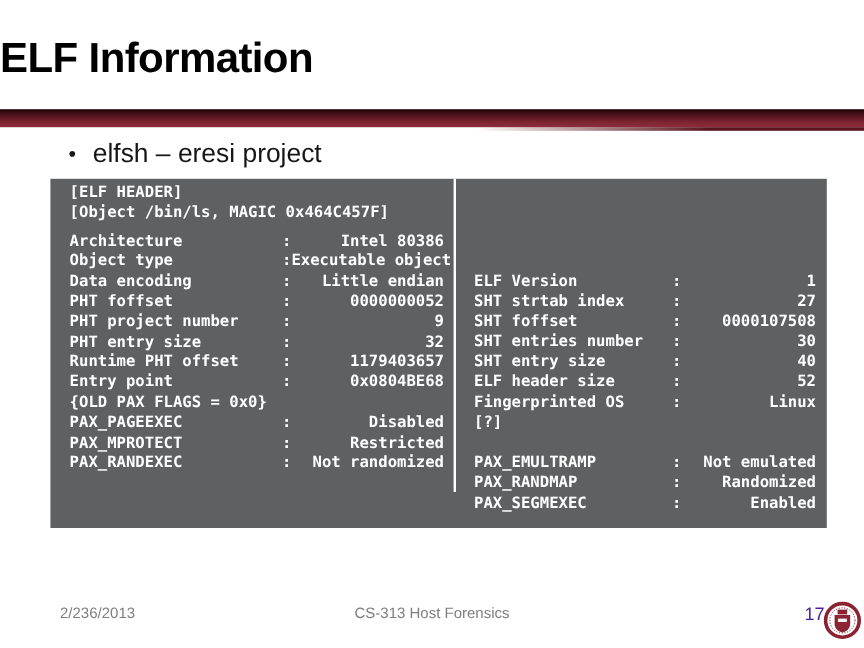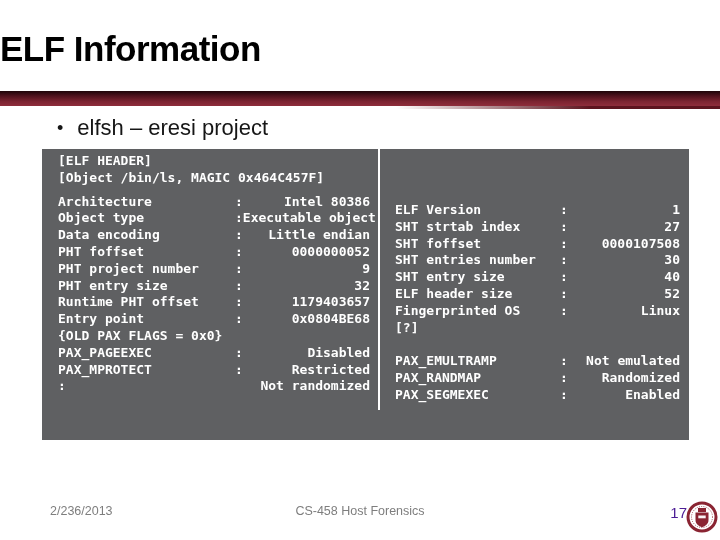--- a/index.html
+++ b/index.html
@@ -34,21 +34,21 @@
     font-family:"DejaVu Sans Mono", monospace;
     font-size:13px;font-weight:bold;line-height:16.8px;
   }
   .terminal-divider{
     position:absolute;left:336px;top:0;width:2px;height:261px;background:#ffffff;
   }
   .t-col{position:absolute;top:4px;}
   .col-left{left:16px;width:312px;}
   .col-right{left:353px;width:285px;}
   .col-left .t-rows{margin-top:7px;}
-  .col-right .t-rows{margin-top:49px;}
+  .col-right .t-rows{margin-top:74px;}
   .t-headline{height:16.8px;white-space:pre;}
   .trow{display:flex;height:16.8px;}
   .t-label{white-space:pre;flex:none;}
   .col-left .t-label{width:177px;}
   .col-right .t-label{width:165px;}
   .t-colon{flex:none;}
   .t-value{flex:1;text-align:right;white-space:pre;}
   .t-full{white-space:pre;}
   .footer-date{position:absolute;left:50px;top:504px;font-size:12.5px;color:#7e7e7e;}
   .footer-course{position:absolute;left:0;right:0;top:504px;text-align:center;font-size:12.5px;color:#7e7e7e;}
@@ -120,20 +120,21 @@
           <span class="t-label">PAX_PAGEEXEC</span>
           <span class="t-colon">:</span>
           <span class="t-value">Disabled</span>
         </div>
         <div class="trow">
           <span class="t-label">PAX_MPROTECT</span>
           <span class="t-colon">:</span>
           <span class="t-value">Restricted</span>
         </div>
         <div class="trow">
+          <span class="t-label">PAX_RANDEXEC</span>
           <span class="t-colon">:</span>
           <span class="t-value">Not randomized</span>
         </div>
       </div>
   </div>
   <div class="t-col col-right">
     <div class="t-rows">
         <div class="trow">
           <span class="t-label">ELF Version</span>
           <span class="t-colon">:</span>
@@ -188,21 +189,21 @@
         <div class="trow">
           <span class="t-label">PAX_SEGMEXEC</span>
           <span class="t-colon">:</span>
           <span class="t-value">Enabled</span>
         </div>
       </div>
   </div>
 </div>
 
 <div class="footer-date">2/236/2013</div>
-<div class="footer-course">CS-458 Host Forensics</div>
+<div class="footer-course">CS-313 Host Forensics</div>
 <div class="footer-page">17</div>
 
 <svg class="footer-logo" viewBox="0 0 32 42" xmlns="http://www.w3.org/2000/svg">
   <circle cx="16" cy="21" r="14" fill="#ffffff" stroke="#8a2432" stroke-width="3"></circle>
   <circle cx="16" cy="21" r="10.5" fill="none" stroke="#8a2432" stroke-width="0.8" stroke-dasharray="1 1.3"></circle>
   <rect x="12" y="12" width="8" height="4" fill="#8a2432"></rect>
   <path d="M9.5 16.5 h13 v7.5 c0 4 -3.3 6.2 -6.5 7.2 c-3.2 -1 -6.5 -3.2 -6.5 -7.2 z" fill="#8a2432"></path>
   <rect x="12.3" y="19.5" width="7.4" height="2.8" fill="#ffffff" opacity="0.95"></rect>
 </svg>
 

